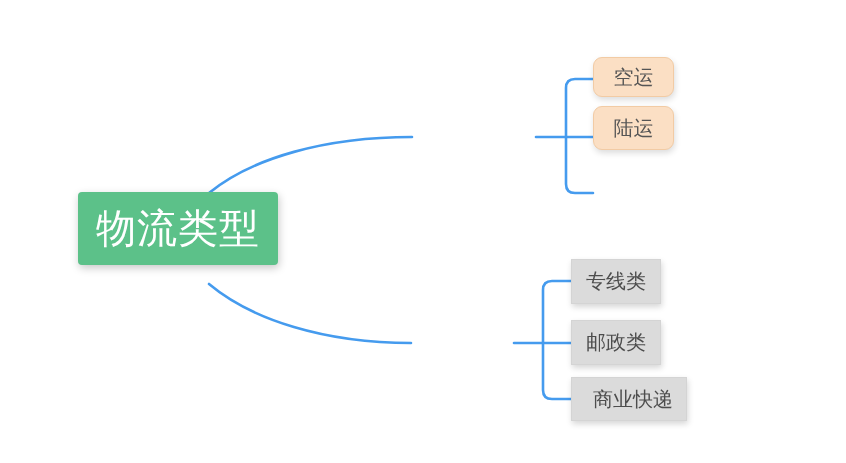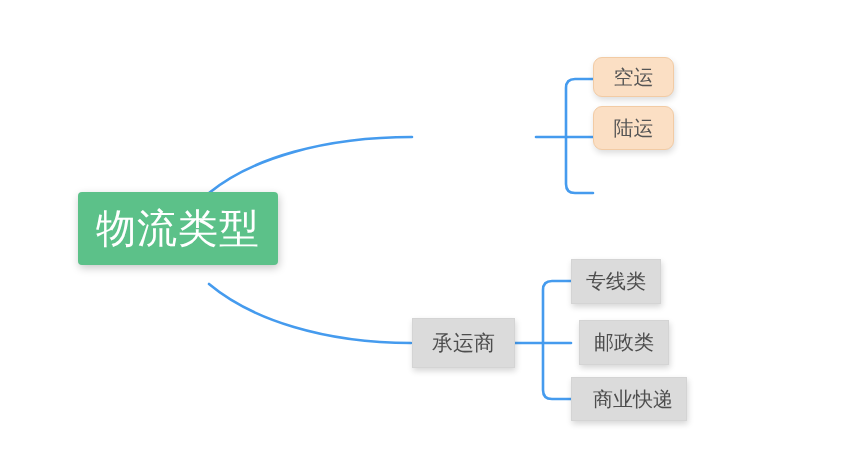--- a/index.html
+++ b/index.html
@@ -64,21 +64,21 @@
   .lvl1 { font-size: 21px; }
   .lvl2 { font-size: 20px; }
 
   .node-transport { left: 413px; top: 112px; width: 124px; height: 50px; }
   .node-air       { left: 593px; top: 57px;  width: 81px;  height: 40px; }
   .node-land      { left: 593px; top: 106px; width: 81px;  height: 44px; }
   .node-sea       { left: 593px; top: 171px; width: 81px;  height: 44px; }
 
   .node-carrier   { left: 412px; top: 318px; width: 103px; height: 50px; }
   .node-linehaul  { left: 571px; top: 259px; width: 90px;  height: 45px; }
-  .node-postal    { left: 571px; top: 320px; width: 90px;  height: 45px; margin-left: 8px; }
+  .node-postal    { left: 571px; top: 320px; width: 90px;  height: 45px; }
   .node-express   { left: 571px; top: 377px; width: 116px; height: 44px; padding-left: 8px; }
 </style>
 </head>
 <body>
 
 <div class="canvas">
 
   <svg class="connectors" viewBox="0 0 846 463" xmlns="http://www.w3.org/2000/svg">
     <path d="M 209,193 C 252,158 325,137 412,137"></path>
     <path d="M 209,284 C 252,320 325,343 411,343"></path>
@@ -86,18 +86,17 @@
     <path d="M 593,79 L 575,79 Q 566,79 566,88 L 566,184 Q 566,193 575,193 L 593,193"></path>
     <path d="M 514,343 L 571,343"></path>
     <path d="M 571,281 L 552,281 Q 543,281 543,290 L 543,390 Q 543,399 552,399 L 571,399"></path>
   </svg>
 
   <div class="node node-root">物流类型</div>
 
   <div class="node node-peach lvl2 node-air">空运</div>
   <div class="node node-peach lvl2 node-land">陆运</div>
 
-  <div class="node node-gray lvl1 node-carrier">承运商</div>
   <div class="node node-gray lvl2 node-linehaul">专线类</div>
   <div class="node node-gray lvl2 node-postal">邮政类</div>
   <div class="node node-gray lvl2 node-express">商业快递</div>
 
 </div>
 
 </body></html>

